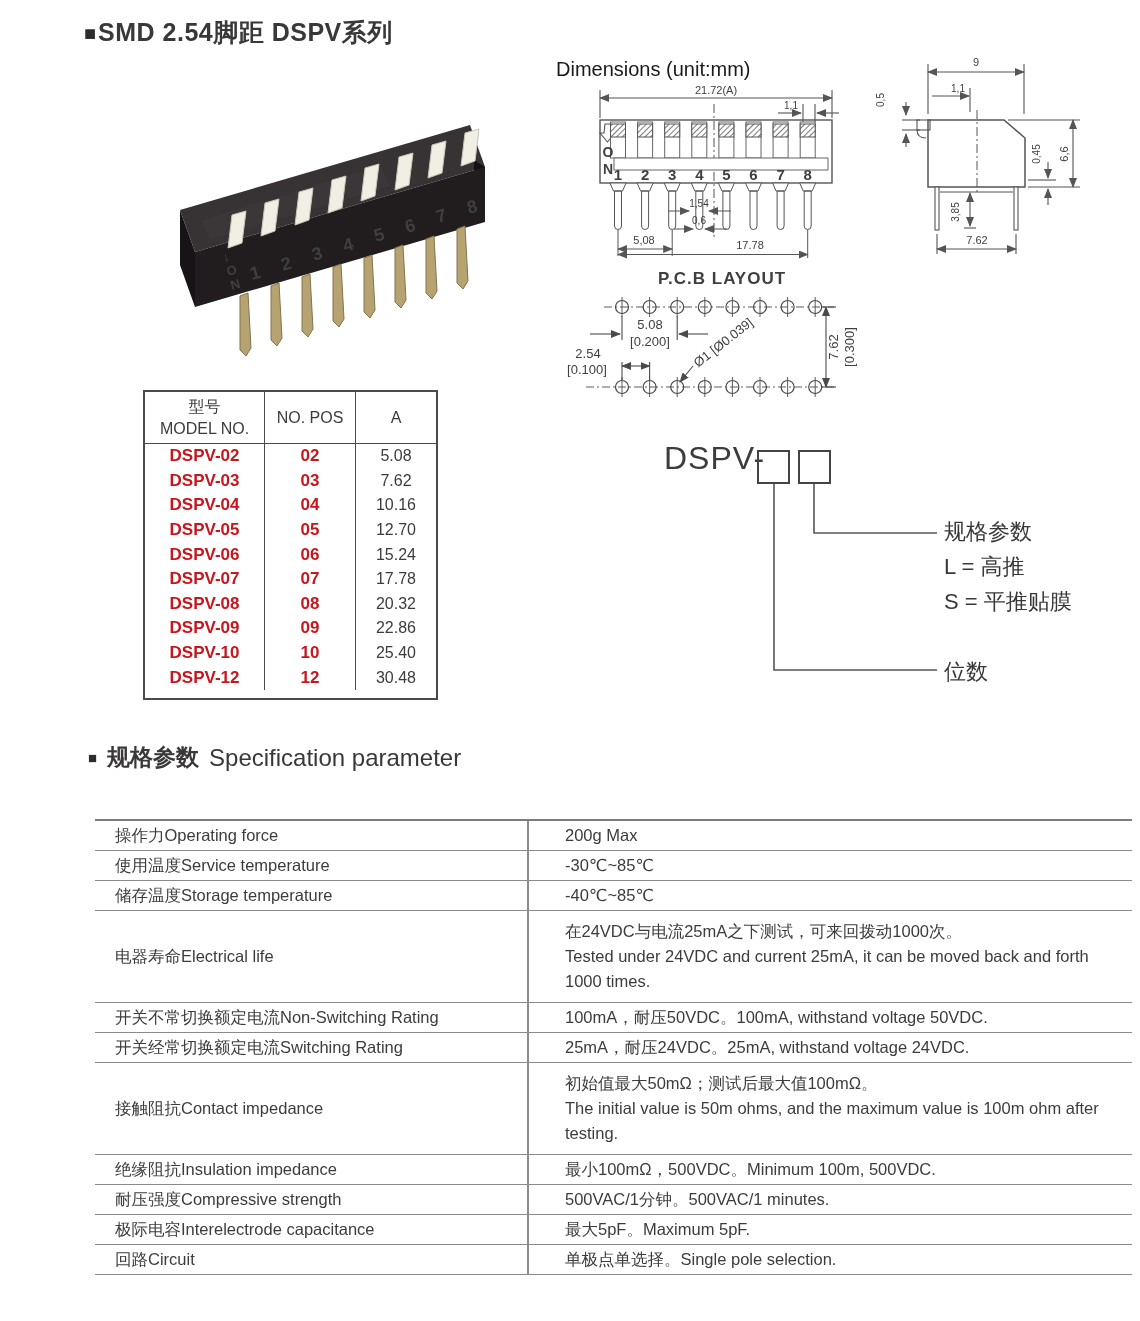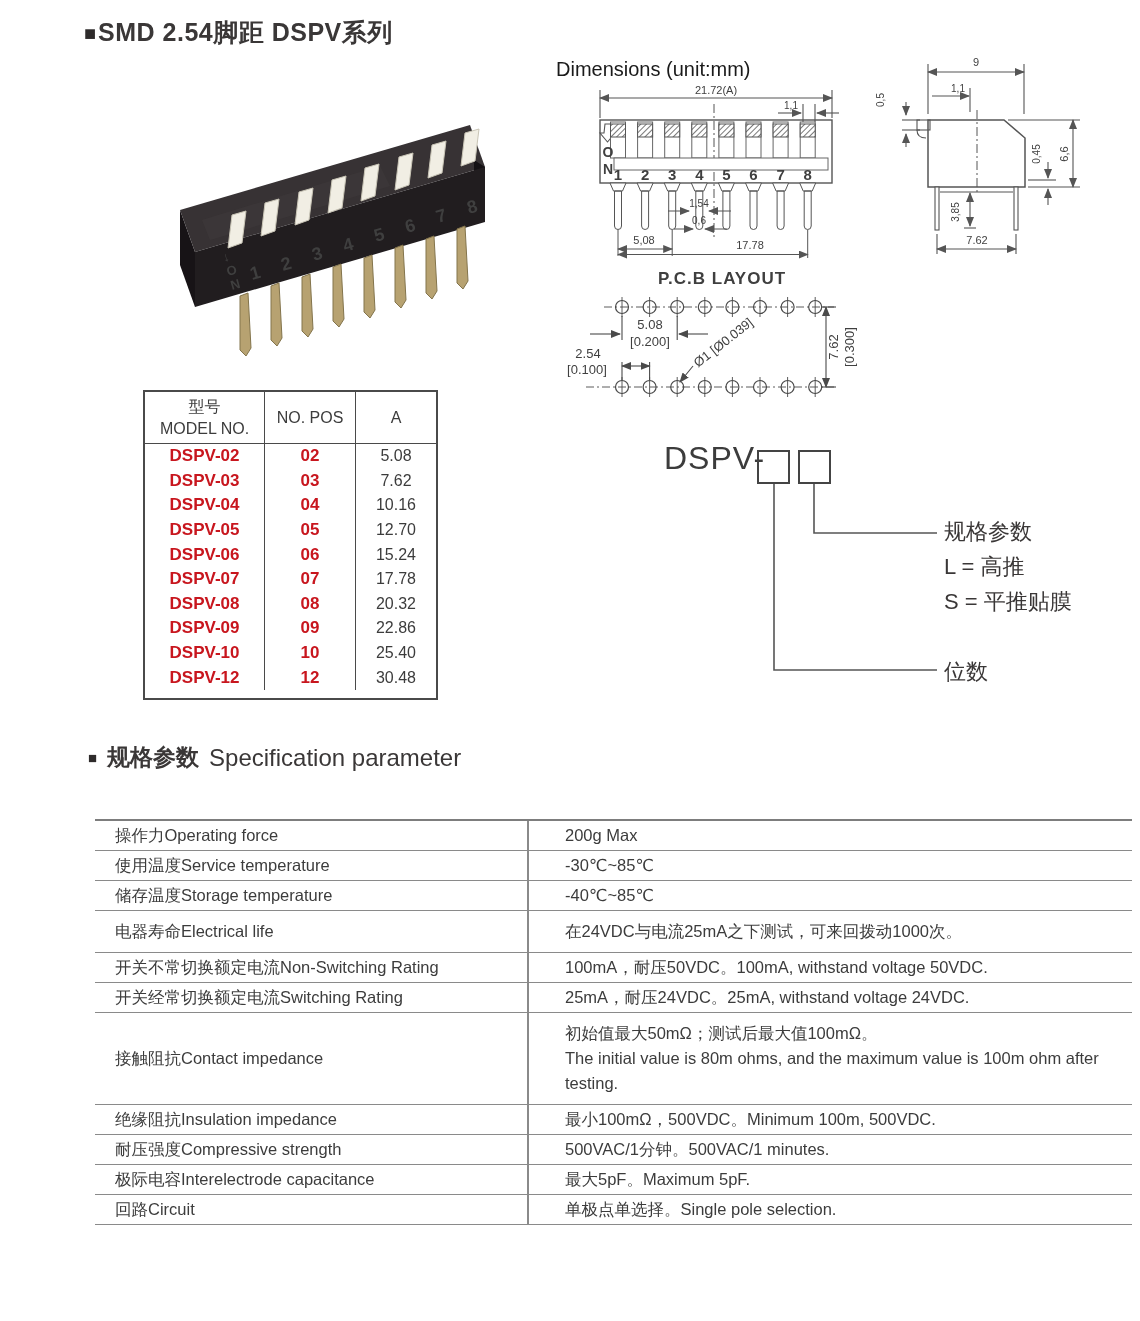--- a/index.html
+++ b/index.html
@@ -426,35 +426,36 @@
         <div class="svalue">-30℃~85℃</div>
       </div>
     <div class="srow">
         <div class="slabel">储存温度Storage temperature</div>
         <div class="svalue">-40℃~85℃</div>
       </div>
     <div class="srow tall">
         <div class="slabel">电器寿命Electrical life</div>
         <div class="svalue">
           <div>在24VDC与电流25mA之下测试，可来回拨动1000次。</div>
+          <div>Tested under 24VDC and current 25mA, it can be moved back and forth 1000 times.</div>
         </div>
       </div>
     <div class="srow">
         <div class="slabel">开关不常切换额定电流Non-Switching Rating</div>
         <div class="svalue">100mA，耐压50VDC。100mA, withstand voltage 50VDC.</div>
       </div>
     <div class="srow">
         <div class="slabel">开关经常切换额定电流Switching Rating</div>
         <div class="svalue">25mA，耐压24VDC。25mA, withstand voltage 24VDC.</div>
       </div>
     <div class="srow tall">
         <div class="slabel">接触阻抗Contact impedance</div>
         <div class="svalue">
           <div>初始值最大50mΩ；测试后最大值100mΩ。</div>
-          <div>The initial value is 80m ohms, and the maximum value is 100m ohm after testing.</div>
+          <div>The initial value is 50m ohms, and the maximum value is 100m ohm after testing.</div>
         </div>
       </div>
     <div class="srow">
         <div class="slabel">绝缘阻抗Insulation impedance</div>
         <div class="svalue">最小100mΩ，500VDC。Minimum 100m, 500VDC.</div>
       </div>
     <div class="srow">
         <div class="slabel">耐压强度Compressive strength</div>
         <div class="svalue">500VAC/1分钟。500VAC/1 minutes.</div>
       </div>

